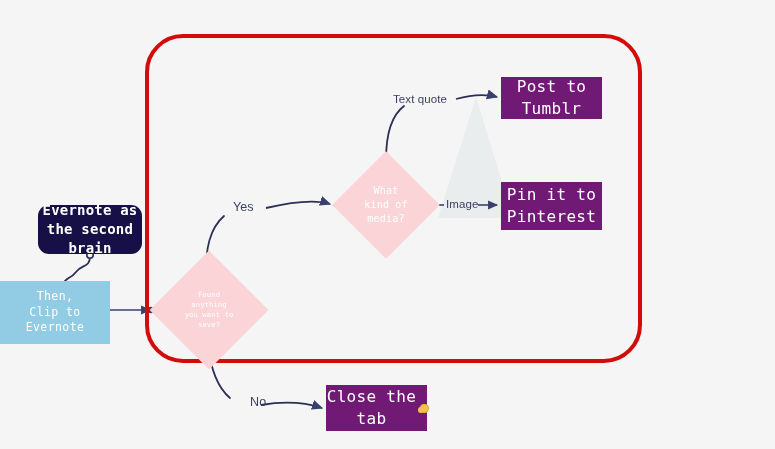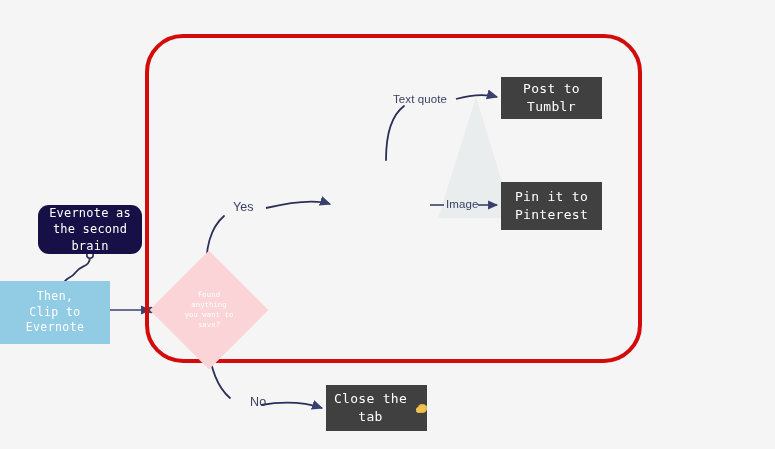--- a/index.html
+++ b/index.html
@@ -36,33 +36,33 @@
     text-align: center;
     font-family: "DejaVu Sans Mono", monospace;
     color: #ffffff;
     white-space: pre-line;
     line-height: 1.35;
   }
   
   .node-note {
     background: #161046;
     border-radius: 11px;
-    font-size: 12px;
+    font-size: 14px;
     letter-spacing: 0.2px;
-    font-weight: normal;
+    font-weight: bold;
   }
   
   .node-box {
     background: #92cbe4;
     font-size: 11.5px;
     letter-spacing: 0.4px;
   }
   .node-box-sm {
-    background: #404040;
-    font-size: 13px;
+    background: #701a75;
+    font-size: 16px;
     letter-spacing: 0.3px;
   }
   
   .diamond-wrap {
     position: absolute;
   }
   .diamond-shape {
     position: absolute;
     left: 0; top: 0;
     width: 100%;
@@ -169,20 +169,26 @@
 Evernote</div>
 
   <div class="diamond-wrap" style="left:167px; top:268px; width:84px; height:84px;">
     <div class="diamond-shape"></div>
     <div class="diamond-label small">Found
 anything
 you want to
 save?</div>
   </div>
 
+  <div class="diamond-wrap" style="left:348px; top:167px; width:76px; height:76px;">
+    <div class="diamond-shape"></div>
+    <div class="diamond-label med">What
+kind of
+media?</div>
+  </div>
 
   <div class="node node-box-sm" style="left:501px; top:77px; width:101px; height:42px;">Post to Tumblr</div>
 
   <div class="node node-box-sm" style="left:501px; top:182px; width:101px; height:48px;">Pin it to
 Pinterest</div>
 
   <div class="node node-box-sm" style="left:326px; top:385px; width:101px; height:46px; flex-direction:row; gap:1px;">
     <span>Close the tab</span>
     <span class="emoji-hand"></span>
   </div>

